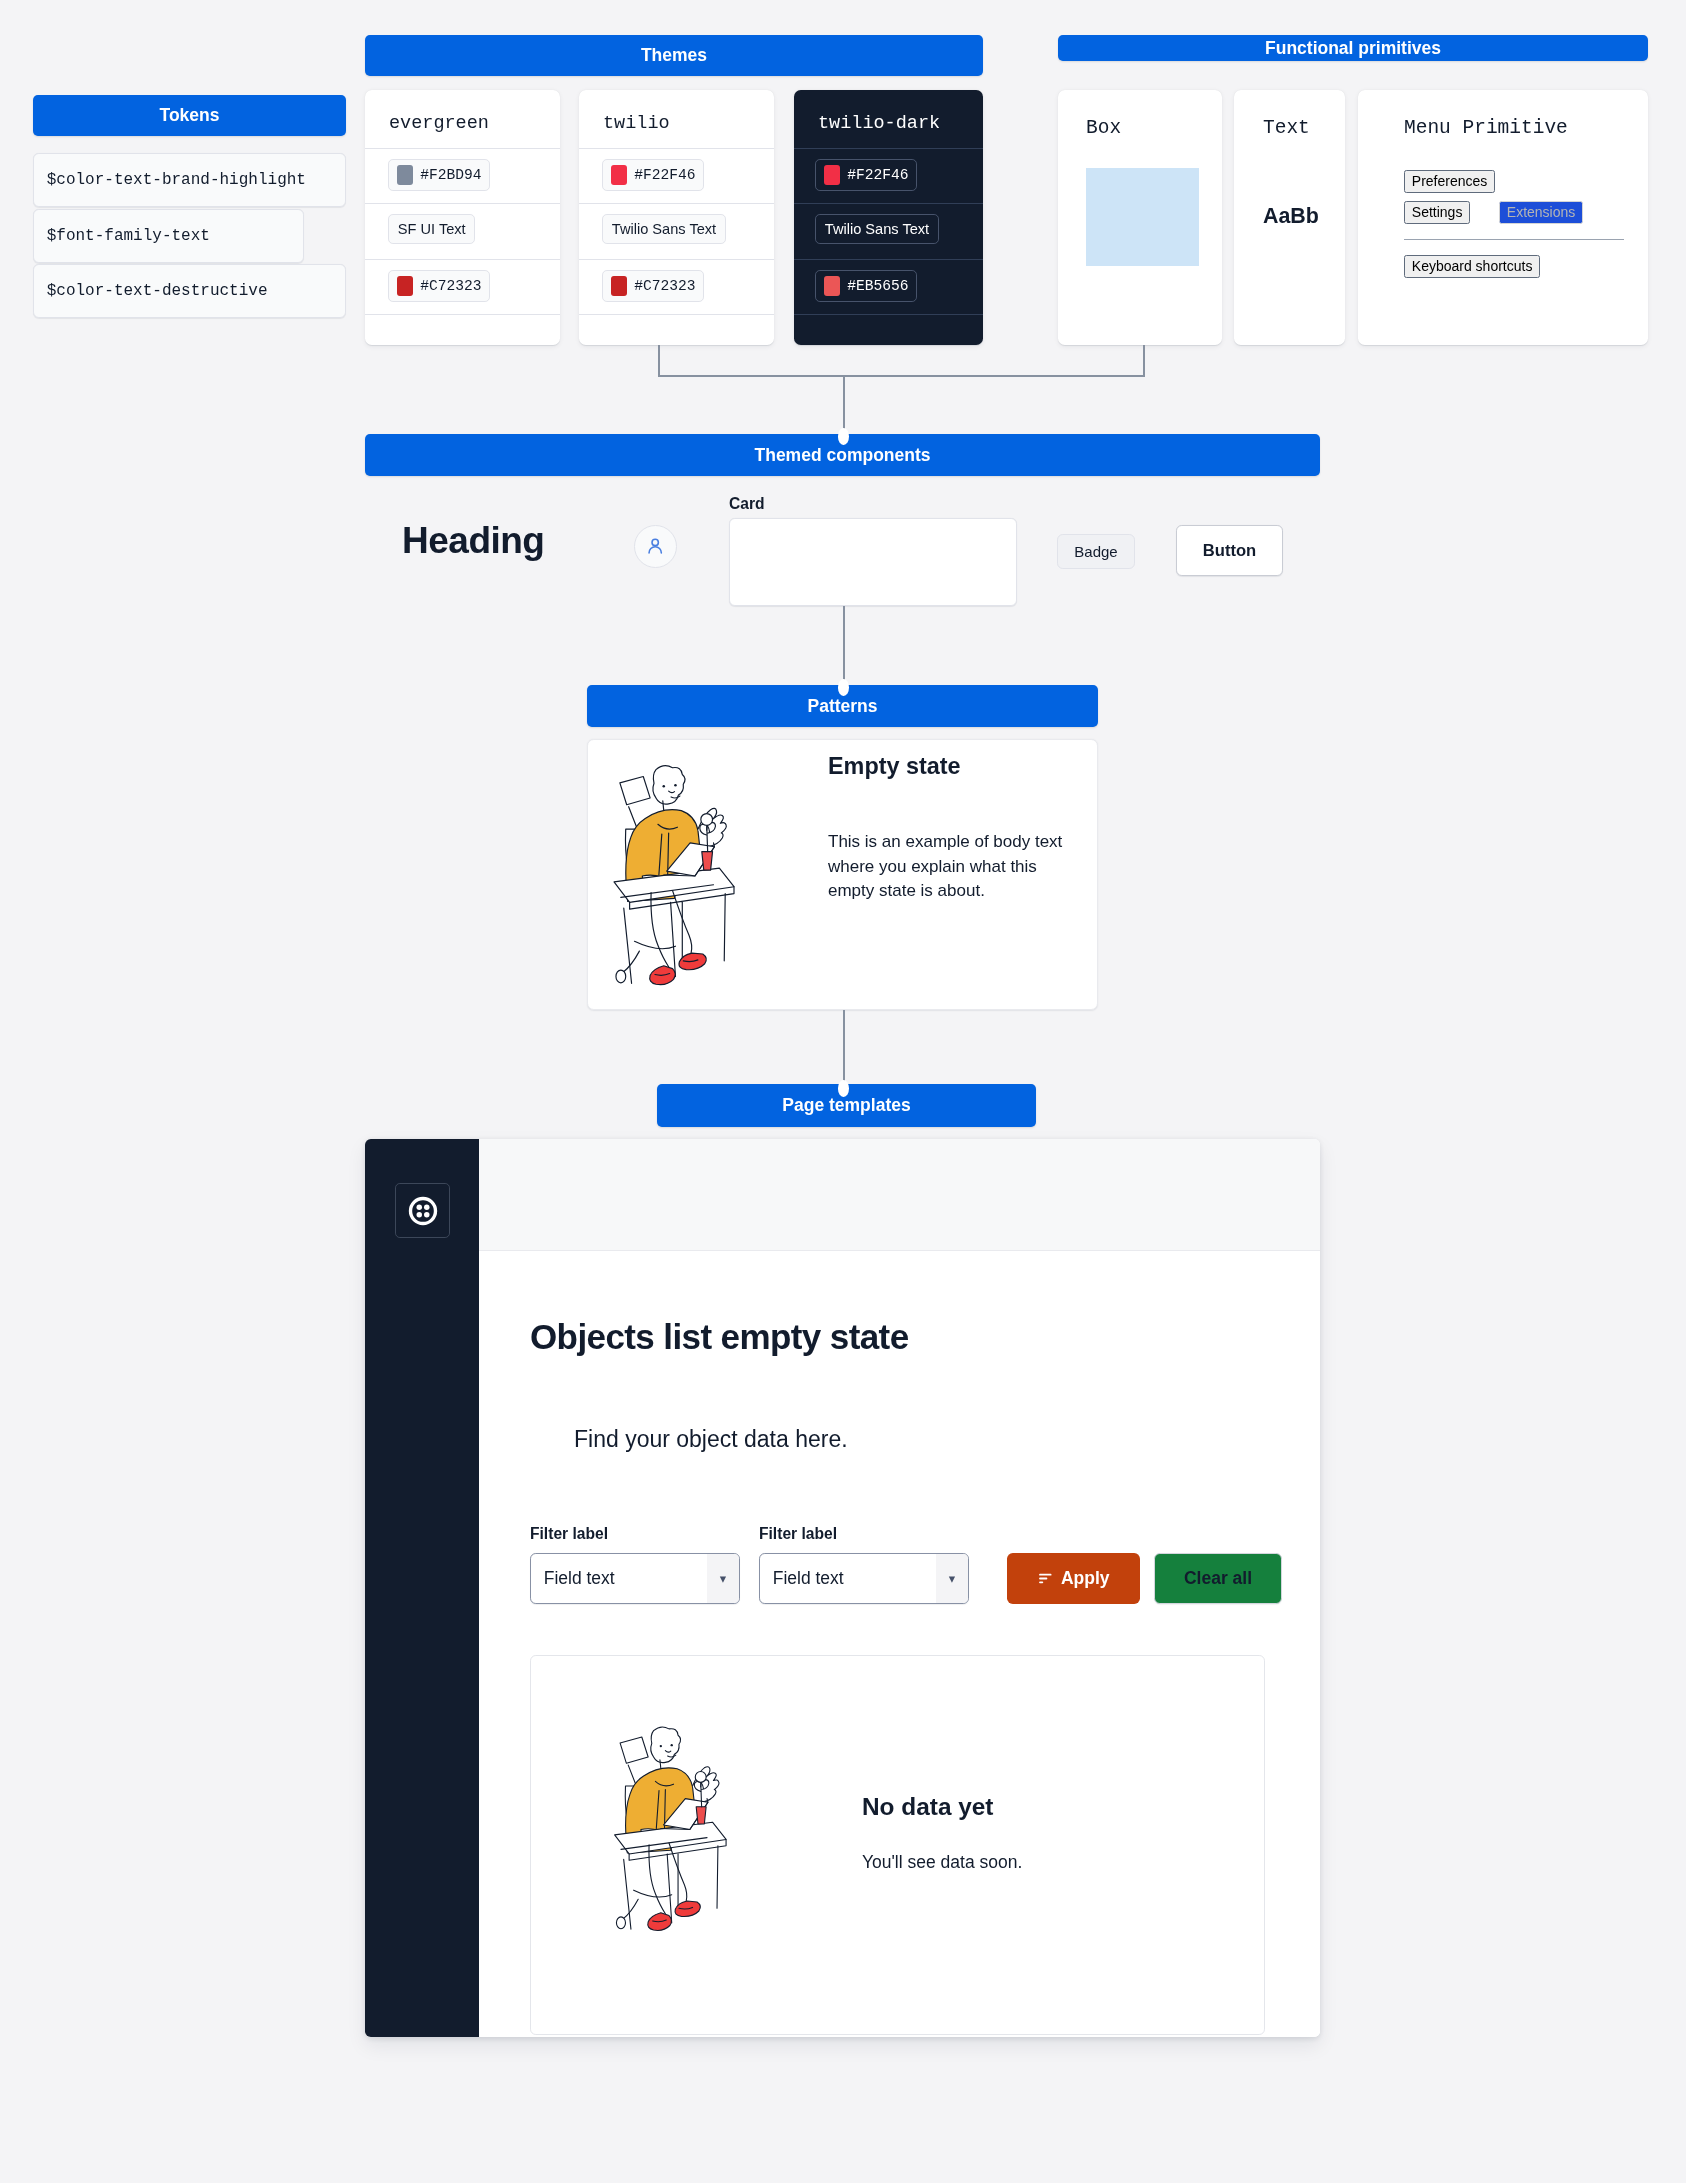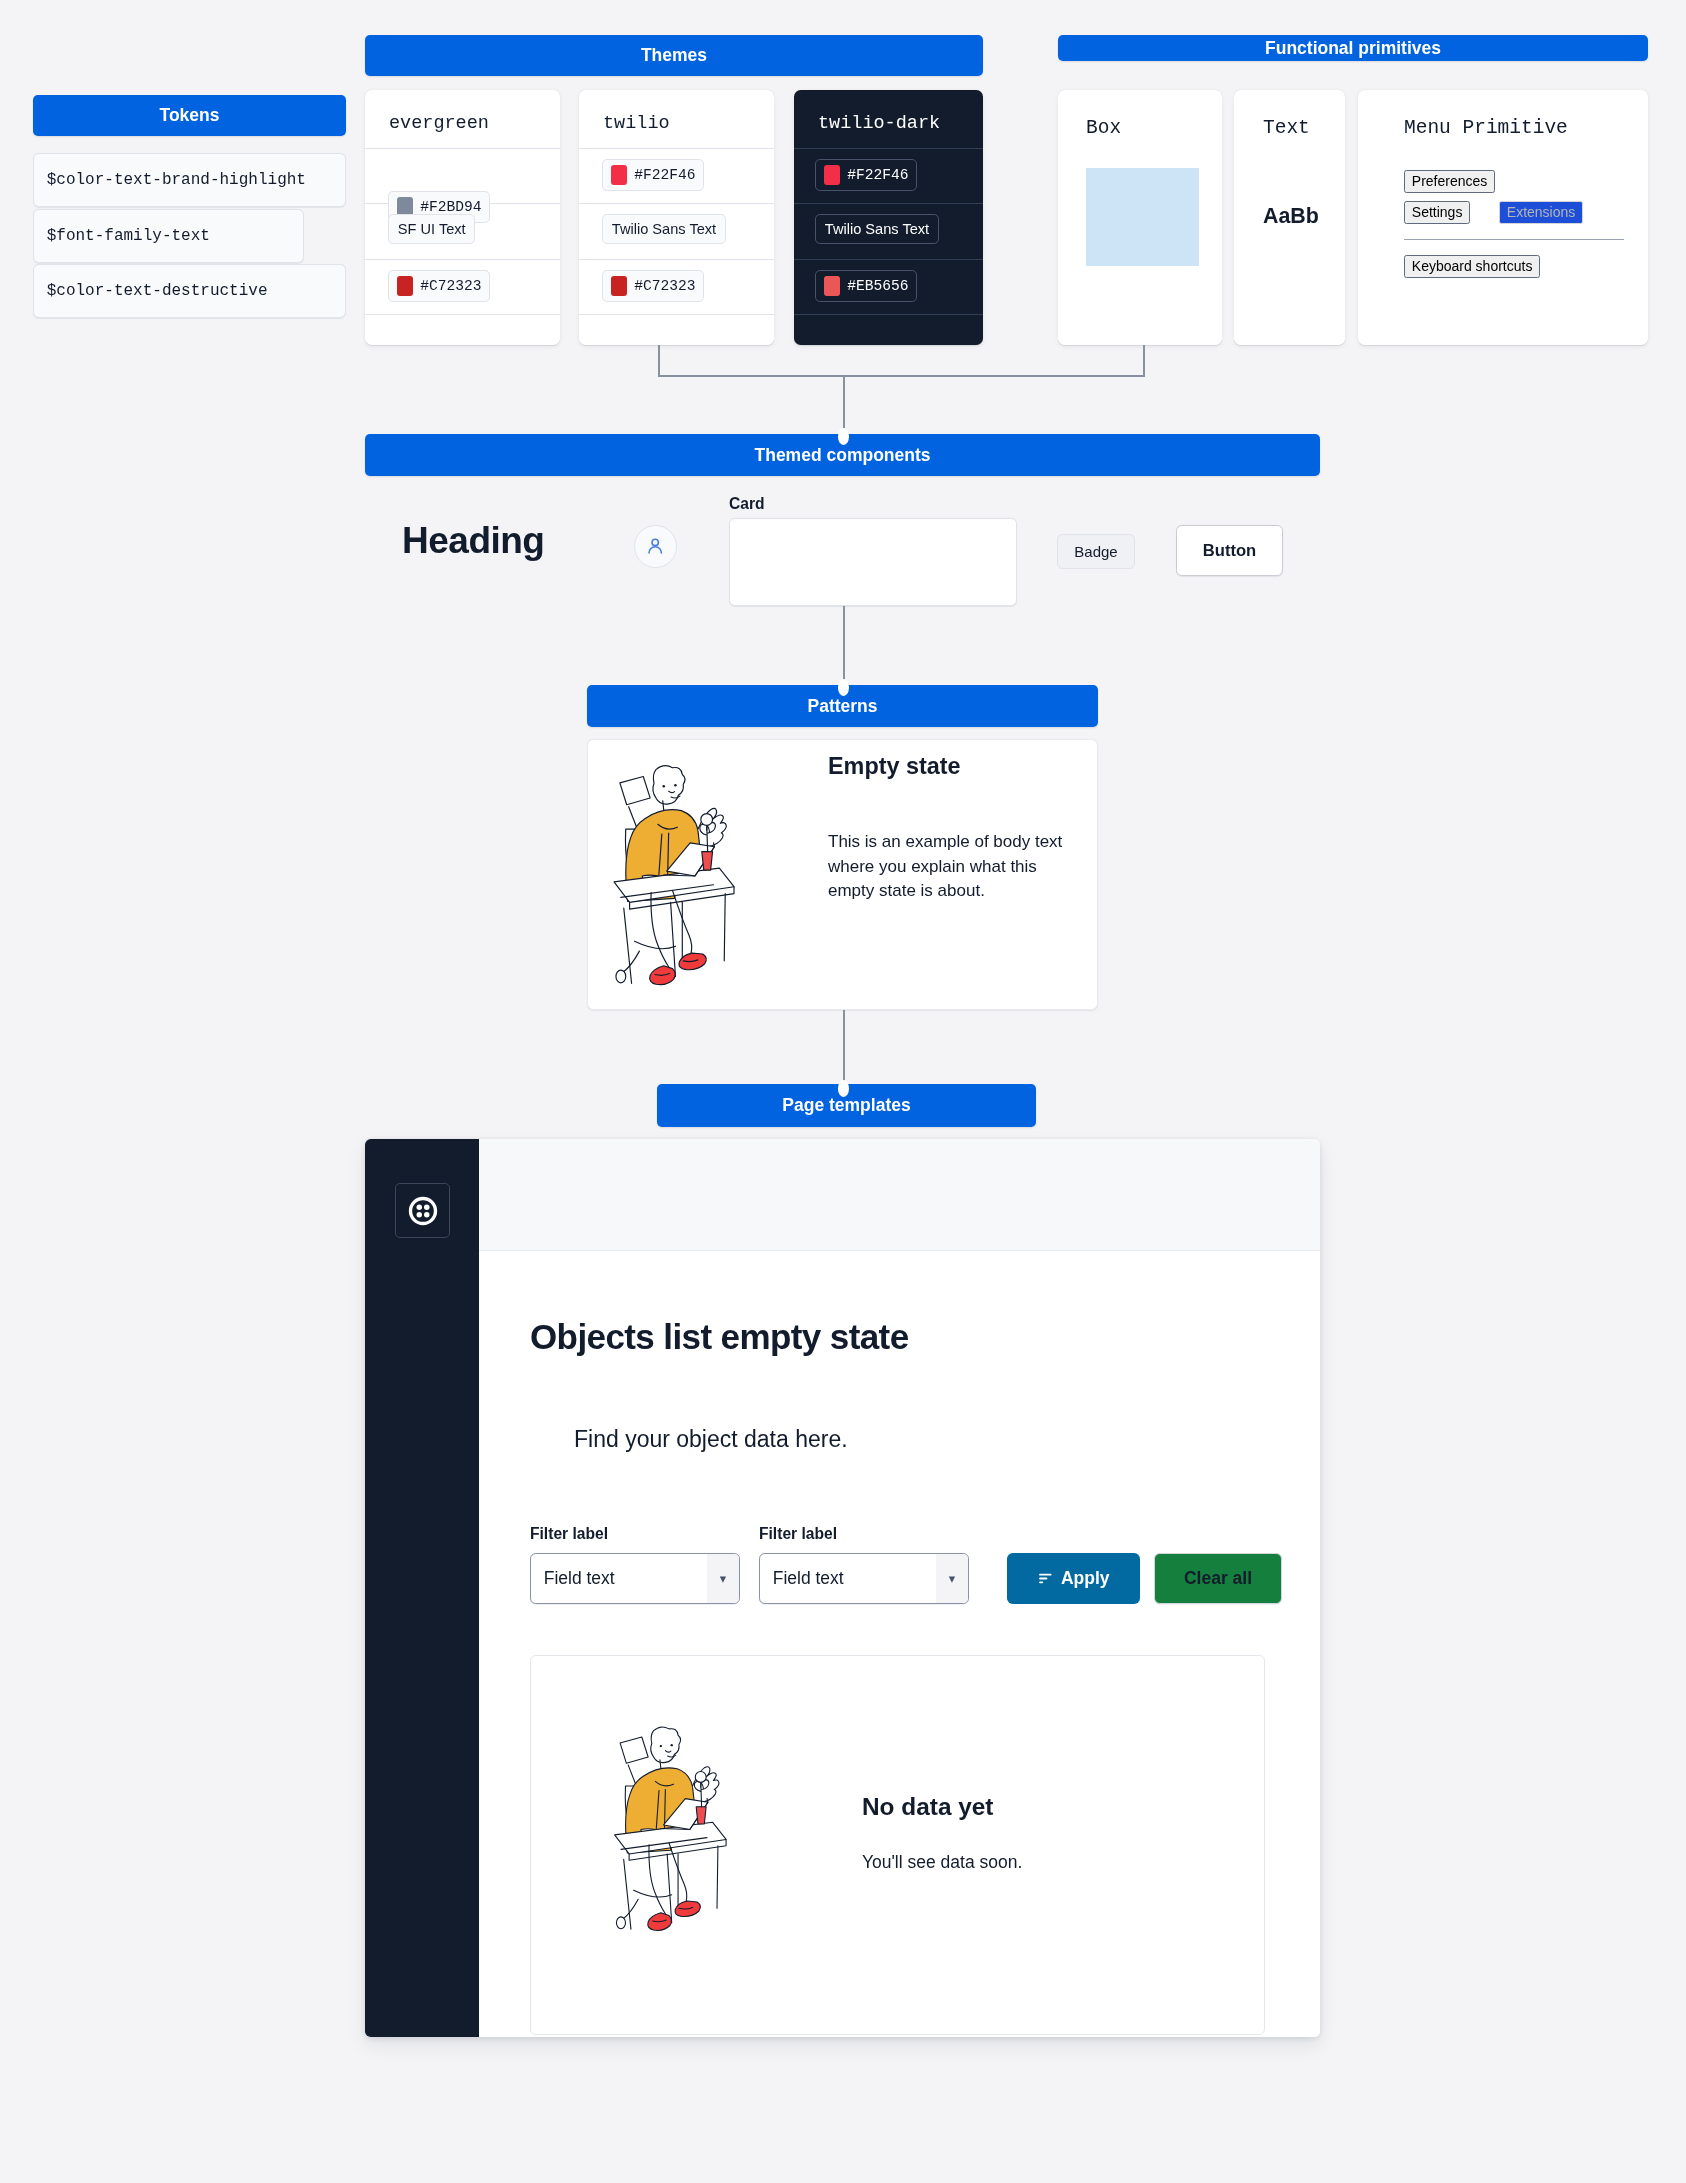--- a/index.html
+++ b/index.html
@@ -198,21 +198,21 @@
   }
   .select-box .caret {
     margin-left: auto;
     width: 32px; align-self: stretch;
     background: #f4f4f6;
     display: flex; align-items: center; justify-content: center;
     font-size: 12.7px; color: #46516a;
   }
   .btn-primary {
     position: absolute;
-    background: #0369a1;
+    background: #c2410c;
     border-radius: 5.8px;
     color: #ffffff;
     font-size: 17.5px; font-weight: bold;
     display: flex; align-items: center; justify-content: center;
     gap: 6.8px;
   }
   .btn-secondary {
     position: absolute;
     background: #15803d;
     border: 0.5px solid #d3d6dd;
@@ -255,21 +255,21 @@
     <span>Themes</span>
   </div>
 
   <div class="panel" style="left:365px; top:90px; width:195px; height:255px;"></div>
   <div class="theme-col-title" style="left:389px; top:113px;">evergreen</div>
   <div class="divider-h" style="left:365px; top:148px; width:195px;"></div>
   <div class="divider-h" style="left:365px; top:203px; width:195px;"></div>
   <div class="divider-h" style="left:365px; top:259px; width:195px;"></div>
   <div class="divider-h" style="left:365px; top:314px; width:195px;"></div>
 
-  <div class="chip" style="left:388px; top:159px;margin-top:32px;">
+  <div class="chip" style="left:388px; top:159px;">
     <span class="sw" style="background:#7e8a9c"></span>
     <span>#F2BD94</span>
   </div>
   <div class="chip font" style="left:388px; top:214px;">
     <span>SF UI Text</span>
   </div>
   <div class="chip" style="left:388px; top:270px;">
     <span class="sw" style="background:#c72323"></span>
     <span>#C72323</span>
   </div>

